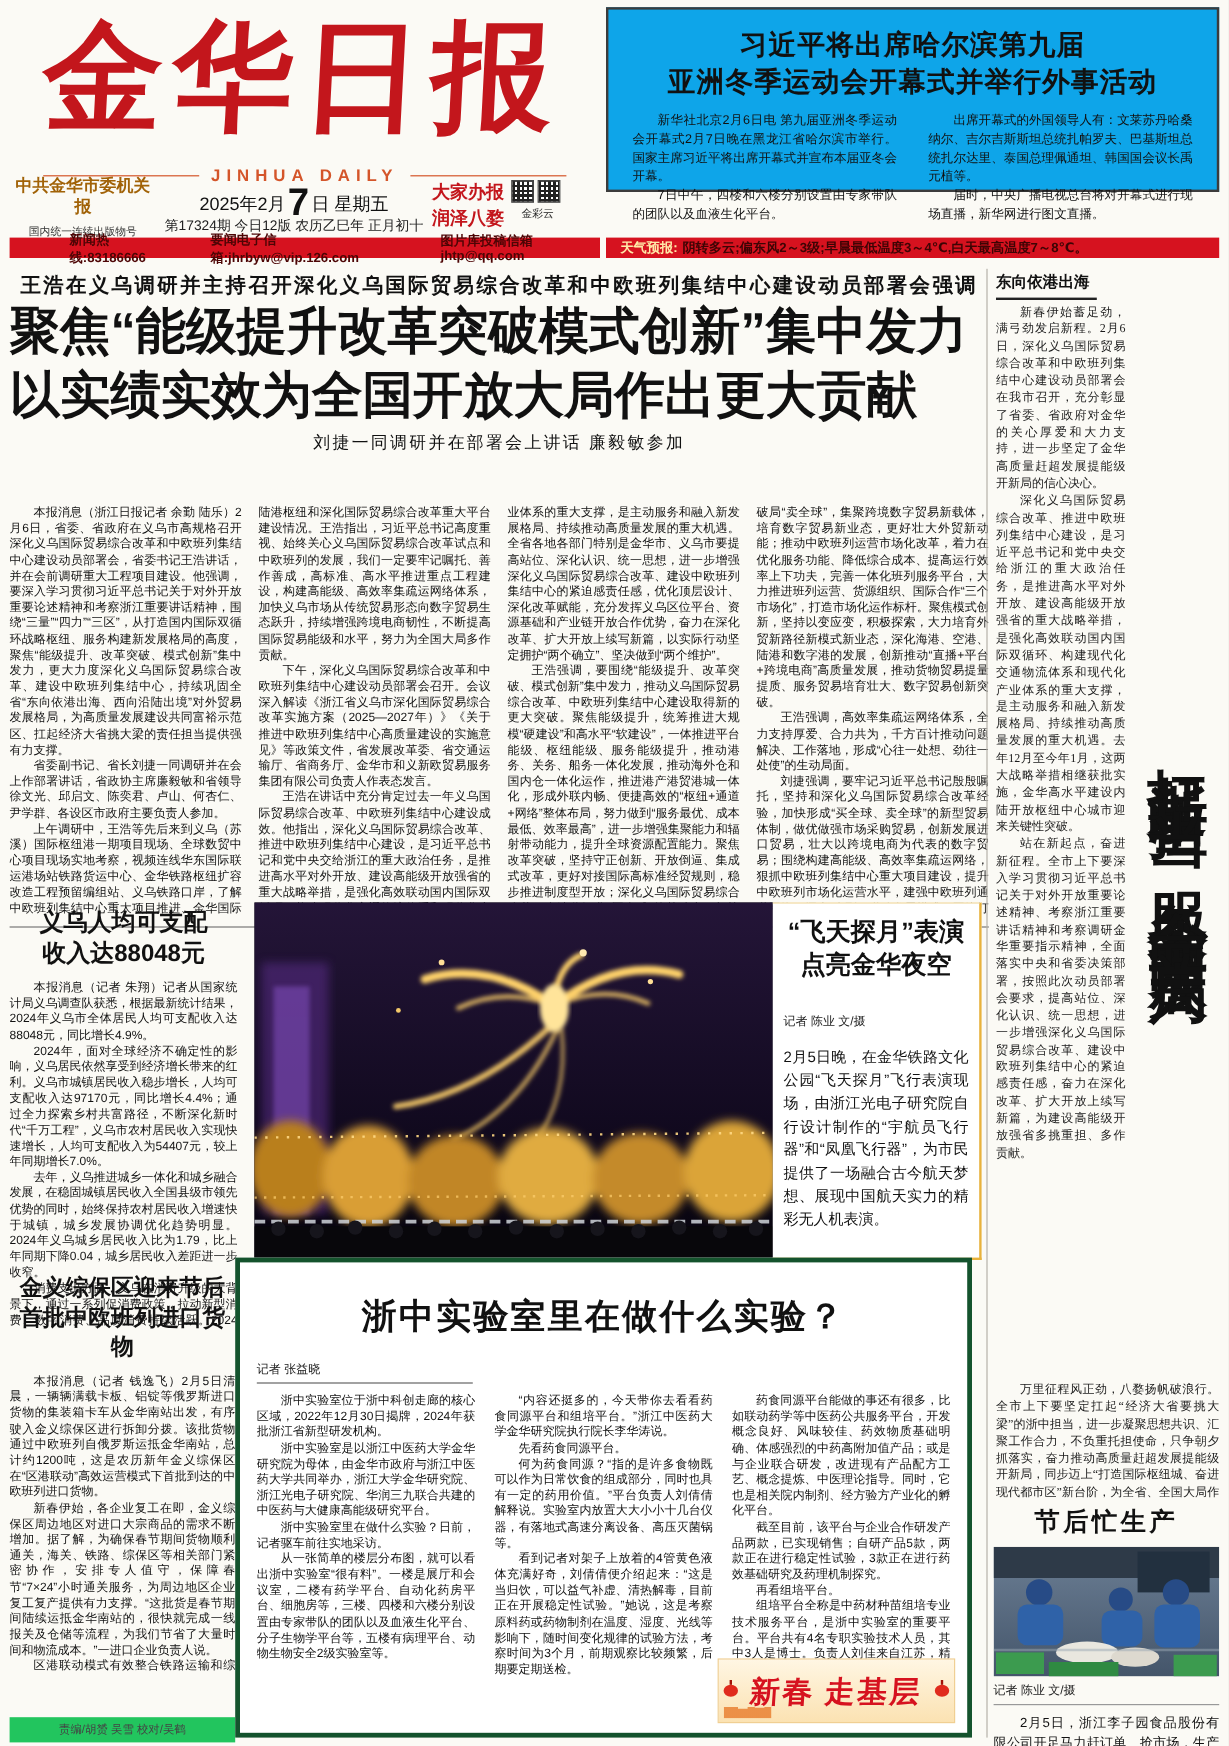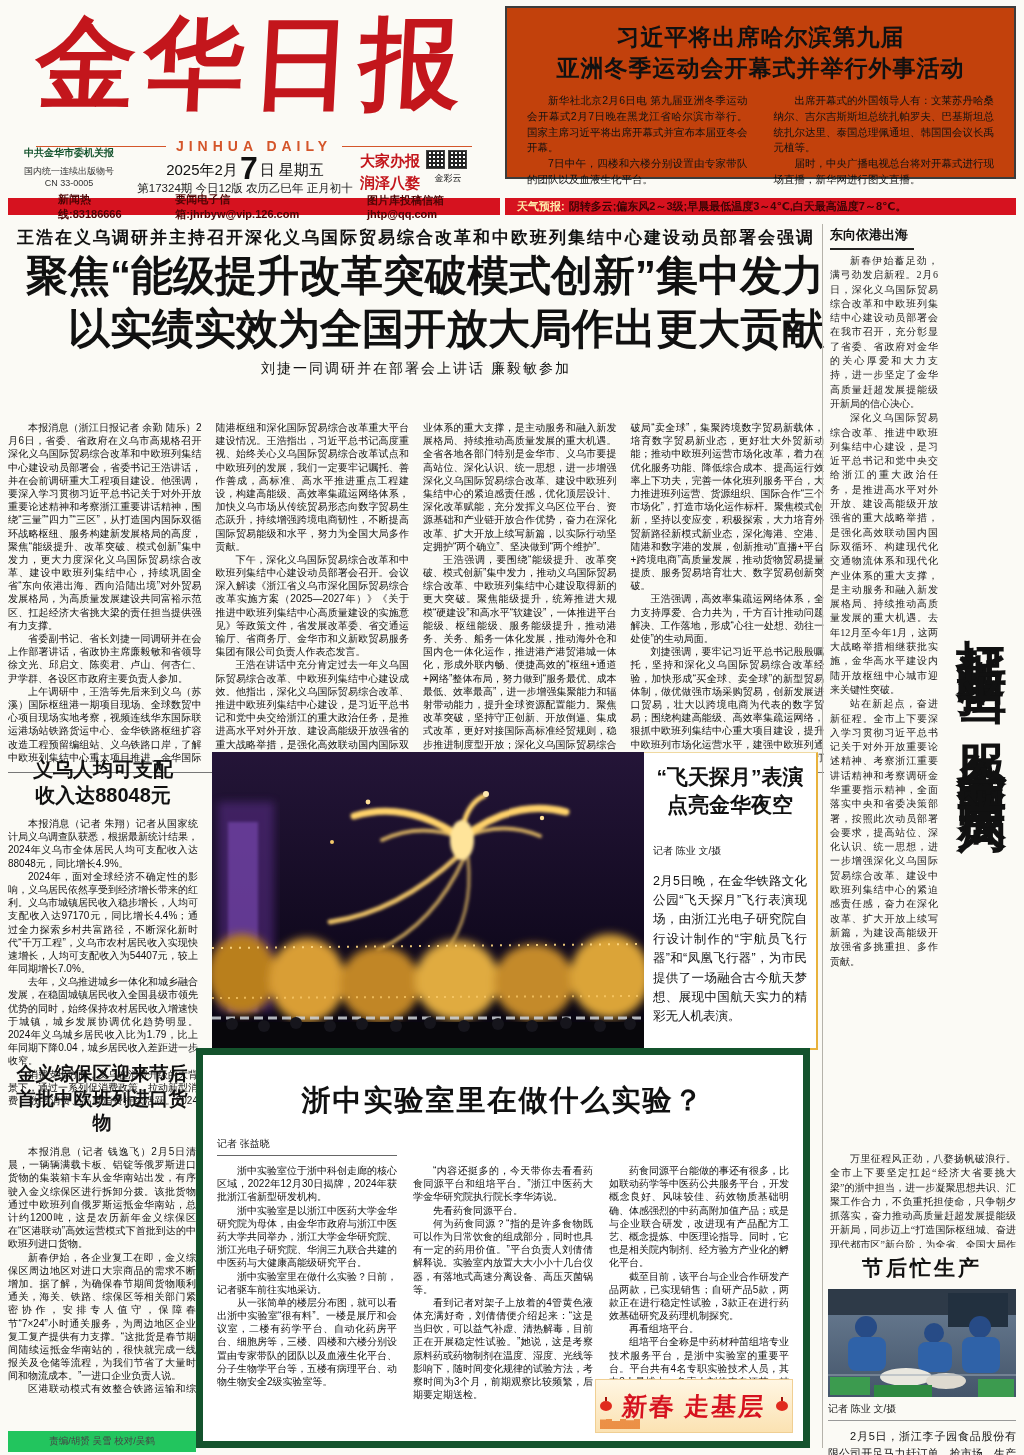--- a/index.html
+++ b/index.html
@@ -4,53 +4,53 @@
 <style>
   html,body{margin:0;padding:0;background:#e8e6e0;}
   #page{position:relative;width:1024px;height:1455px;margin:0 auto;background:#fbfaf5;
         font-family:"Liberation Sans","DejaVu Sans",sans-serif;color:#111;overflow:hidden;}
   #page *{box-sizing:border-box;}
   .abs{position:absolute;}
   p{margin:0;text-indent:2em;}
 
   
   .organ{left:12px;top:146px;width:114px;text-align:center;}
-  .organ-name{color:#14532d;font-weight:900;font-size:10px;letter-spacing:0px;}
+  .organ-name{color:#a16207;font-weight:900;font-size:14px;letter-spacing:0px;}
   .pubno{font-size:9px;color:#333;margin-top:5px;line-height:1.35;}
   .paper-title{left:26px;top:-4px;width:452px;text-align:center;color:#c3161c;
       font-family:"Liberation Serif","DejaVu Serif",serif;font-weight:900;font-size:100px;
       letter-spacing:8px;line-height:1.38;white-space:nowrap;transform:skewX(-3deg);}
   .title-en{left:36px;top:138px;width:436px;display:flex;align-items:center;gap:10px;
       color:#d4552a;font-size:14px;font-weight:700;letter-spacing:5px;}
   .title-en:before,.title-en:after{content:"";flex:1;border-top:1px solid #d4552a;}
   .dateline{left:140px;top:150px;width:210px;text-align:center;white-space:nowrap;}
   .dateline .d1{font-size:15px;font-weight:400;}
   .dateline .big7{font-size:32px;font-weight:900;vertical-align:-4px;padding:0 2px;}
   .issueline{left:120px;top:181px;width:250px;text-align:center;font-size:11.5px;color:#222;white-space:nowrap;}
   .slogan{left:356px;top:150px;width:68px;color:#c3161c;font-weight:900;font-size:15px;line-height:1.45;text-align:center;}
   .qrwrap{left:426px;top:150px;width:44px;display:flex;gap:3px;flex-wrap:wrap;}
   .qr{width:19px;height:19px;border:1px solid #444;
       background-image:repeating-linear-gradient(0deg,#222 0 2px,transparent 2px 4px),
                        repeating-linear-gradient(90deg,#222 0 2px,#fff 2px 4px);}
   .qrcap{left:426px;top:172px;width:44px;font-size:9px;text-align:center;color:#222;}
 
   
-  .topnews{left:505px;top:6px;width:511px;height:173px;border:2px solid #3c3c3c;background:#c2410c;padding-top:14px;}
+  .topnews{left:505px;top:6px;width:511px;height:154px;border:2px solid #3c3c3c;background:#0ea5e9;padding-top:14px;}
   .topnews .t{font-size:23px;font-weight:900;text-align:center;line-height:1.35;letter-spacing:1px;}
   .topnews .body{margin:9px 20px 0;column-count:2;column-gap:26px;font-size:10.5px;line-height:1.5;text-align:justify;height:100px;overflow:hidden;}
 
   
   .strip{height:17px;background:#d6121f;display:flex;align-items:center;font-size:11px;font-weight:700;}
   .strip-left{left:8px;top:198px;width:492px;color:#4d0505;gap:30px;padding-left:50px;}
   .strip-right{left:505px;top:198px;width:511px;color:#3d0404;padding-left:12px;}
   .strip-right .wlabel{color:#ffe9a8;margin-right:4px;}
 
   
   .kicker{left:8px;top:226px;width:816px;text-align:center;font-size:17px;font-weight:700;letter-spacing:2px;}
-  .bigh{left:8px;top:250px;width:816px;text-align:right;font-size:42px;font-weight:900;line-height:1.22;letter-spacing:0;}
+  .bigh{left:8px;top:250px;width:816px;text-align:left;font-size:42px;font-weight:900;line-height:1.22;letter-spacing:0;}
   .deck{left:8px;top:360px;width:816px;text-align:center;font-size:14px;font-weight:400;letter-spacing:2px;}
   .leadbody{left:8px;top:392px;width:816px;height:352px;column-count:4;column-gap:14px;
       font-size:10px;line-height:1.32;text-align:justify;overflow:hidden;border-bottom:1px solid #777;margin-top:29px;}
 
   
   .artA{left:8px;top:756px;width:190px;}
   .artB{left:8px;top:1062px;width:188px;}
   .smallhead{font-size:20px;font-weight:900;text-align:center;line-height:1.3;}
   .smallhead2{font-size:19px;font-weight:900;text-align:center;line-height:1.3;}
   .artA .body{margin-top:9px;font-size:10px;line-height:1.32;text-align:justify;max-height:290px;overflow:hidden;}
@@ -61,21 +61,21 @@
   
   .photo{left:212px;top:752px;width:432px;height:298px;background:#0a0714;}
   .photo svg{display:block;}
   .photo-panel{left:644px;top:752px;width:174px;height:298px;background:#fff;
       border-right:2px solid #e8b23c;border-bottom:2px solid #e8b23c;border-top:1px solid #f0d9a0;padding:10px 9px 0;}
   .photo-panel .t{font-size:21px;font-weight:900;text-align:center;line-height:1.35;}
   .photo-panel .byline{margin-top:24px;font-size:10px;color:#222;}
   .photo-panel .body{margin-top:14px;font-size:12.5px;line-height:1.55;text-align:justify;}
 
   
-  .labbox{left:196px;top:1048px;width:614px;height:400px;border:7px solid #14532d;background:#fff;padding:12px 14px 0;}
+  .labbox{left:196px;top:1048px;width:614px;height:400px;border:4px solid #14532d;background:#fff;padding:12px 14px 0;}
   .labbox .t{margin-top:14px;text-align:center;font-size:29px;font-weight:900;letter-spacing:2px;}
   .labbox .byline{margin:16px 0 8px;font-size:10px;color:#222;width:180px;border-bottom:1px solid #666;padding-bottom:4px;}
   .labbox .cols{column-count:3;column-gap:16px;font-size:10px;line-height:1.32;text-align:justify;height:240px;overflow:hidden;}
   .banner{position:absolute;right:10px;bottom:8px;width:198px;height:54px;
       background:linear-gradient(180deg,#fff6e3,#fbe2b2);display:flex;align-items:center;justify-content:center;gap:10px;
       border:1px solid #f0cf93;}
   .banner .txt{font-size:25px;font-weight:900;color:#d6121f;font-family:"Liberation Serif","DejaVu Serif",serif;
       transform:skewX(-4deg);letter-spacing:2px;white-space:nowrap;}
   .lantern{width:12px;height:10px;background:#e02b1d;border-radius:50%;position:relative;}
   .lantern:after{content:"";position:absolute;left:5px;top:-4px;width:2px;height:4px;background:#a31208;}

